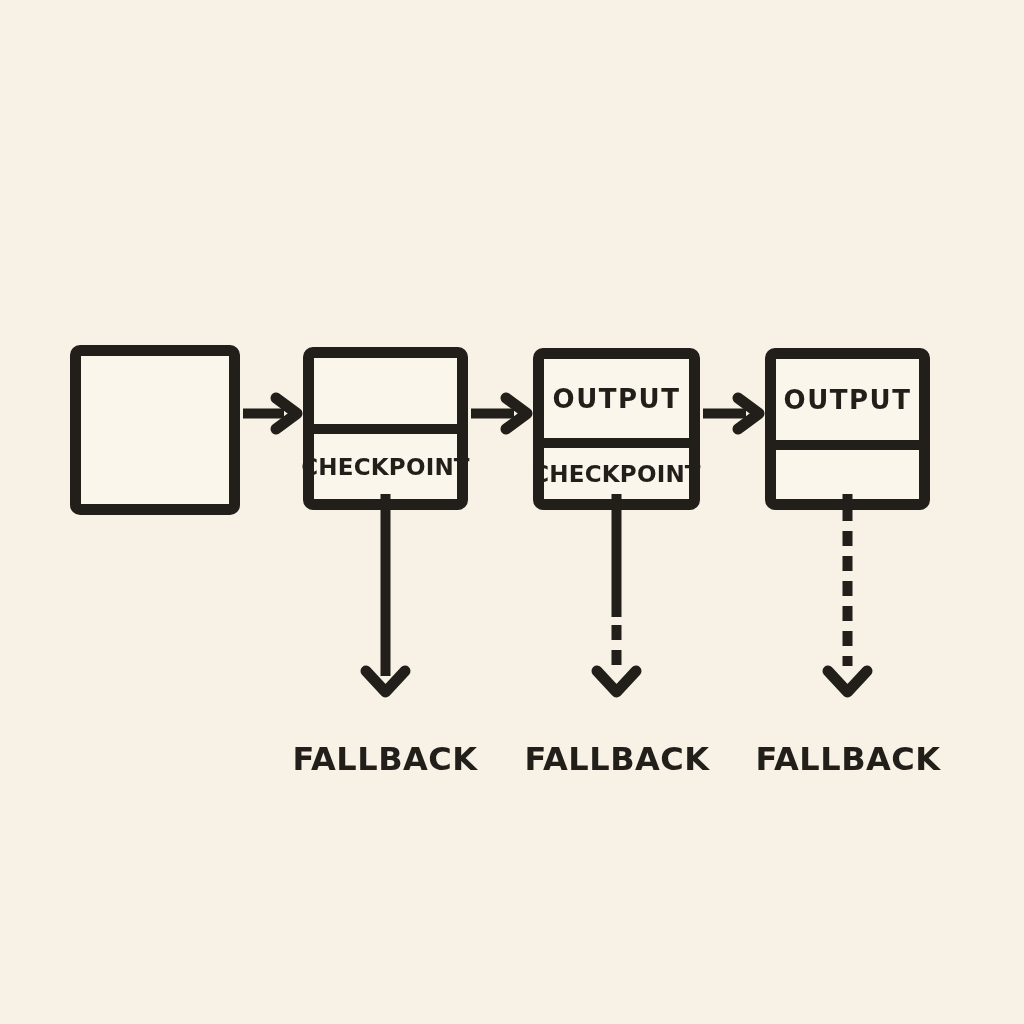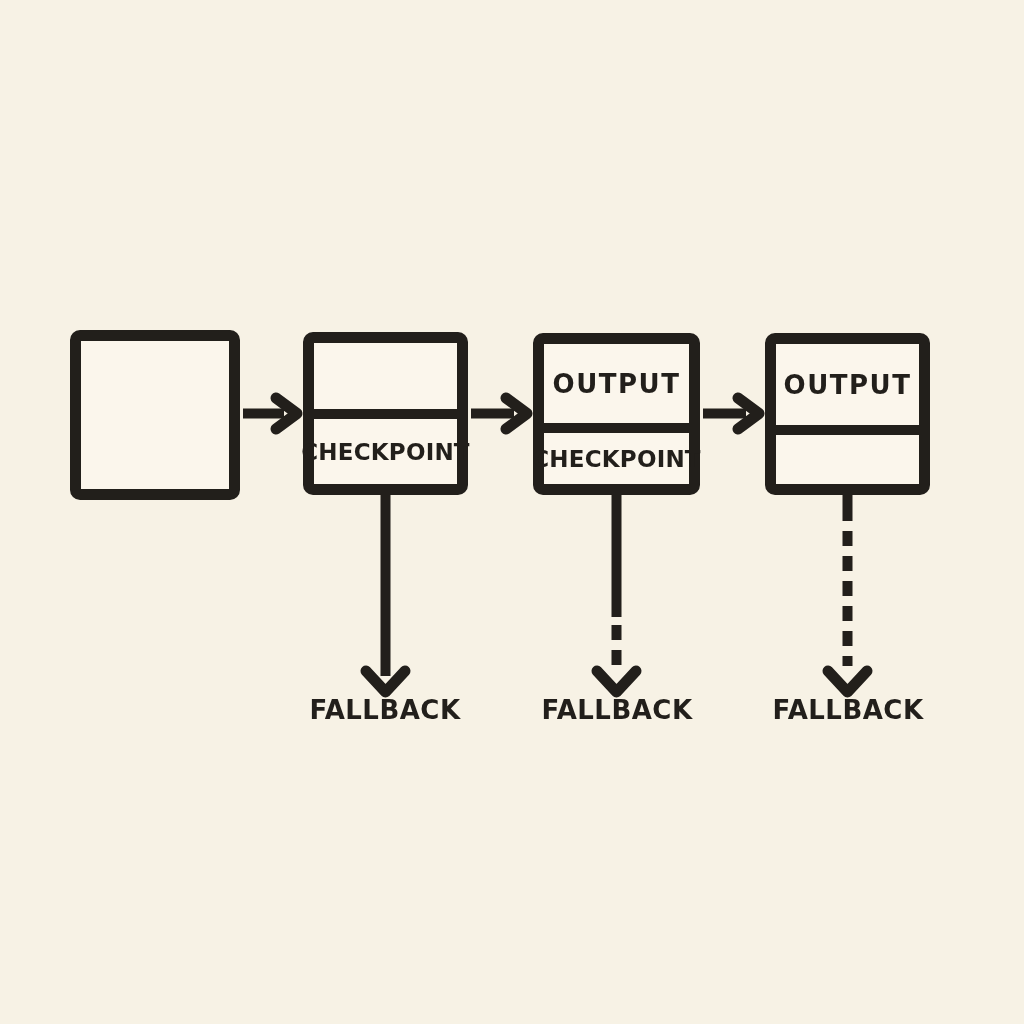--- a/index.html
+++ b/index.html
@@ -20,20 +20,21 @@
     background:var(--bg);
   }
   .box{
     position:absolute;
     box-sizing:border-box;
     border:11px solid var(--ink);
     border-radius:10px;
     background:var(--fill);
     display:flex;
     flex-direction:column;
+    margin-top:15px;
   }
   .box .cell{
     display:flex;
     align-items:center;
     justify-content:center;
     color:var(--ink);
     font-weight:700;
   }
   .box .divider{
     height:10px;
@@ -66,25 +67,25 @@
   .arrow-layer path{
     stroke:var(--ink);
     fill:none;
   }
   .stem{stroke-width:10px;}
   .stem-dashed{stroke-width:10px;stroke-dasharray:15 10;}
   .head{stroke-width:11px;stroke-linecap:round;stroke-linejoin:round;}
   .fallback-label{
     position:absolute;
     width:220px;
-    top:695px;
+    top:740px;
     text-align:center;
     color:var(--ink);
     font-weight:700;
-    font-size:26px;
+    font-size:32px;
     letter-spacing:0.5px;
   }
   #fb1{left:275px;}
   #fb2{left:507px;}
   #fb3{left:738px;}
 </style>
 </head>
 <body>
 
 <div class="canvas">

